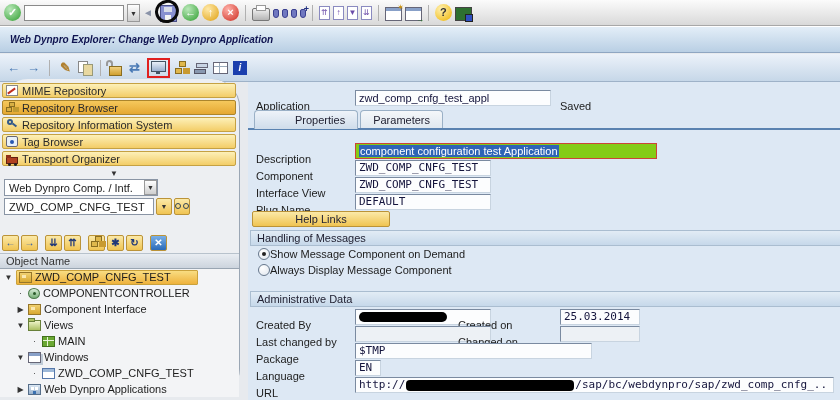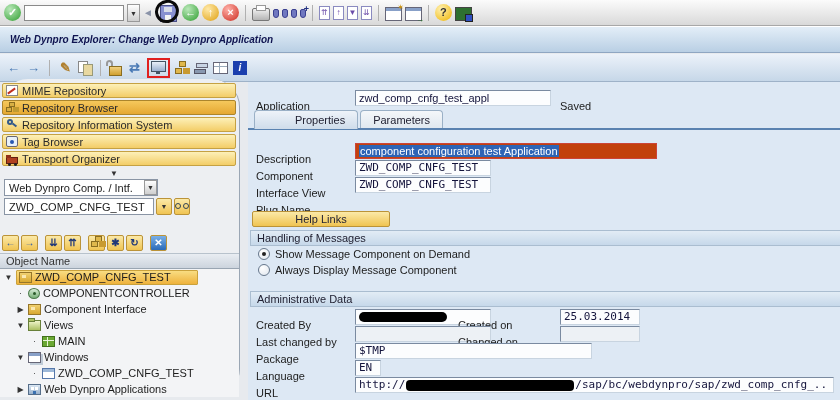--- a/index.html
+++ b/index.html
@@ -153,27 +153,27 @@
   .flabel{position:absolute;color:#1c1c1c;margin-top:8px;}
   .field{position:absolute;height:16px;box-sizing:border-box;background:#fcfdfe;
          border:1px solid;border-color:#7a8aa0 #c8d4e0 #c8d4e0 #7a8aa0;
          padding:1px 3px;font-size:11px;line-height:12px;color:#14143c;overflow:hidden;white-space:nowrap;}
   .field.dis{background:#edf1f5;}
   .tabs{position:absolute;left:6px;top:28px;display:flex;gap:2px;}
   .tab{height:18px;padding:0 12px;line-height:18px;border:1px solid #9ab0c6;border-bottom:none;
        border-radius:4px 4px 0 0;background:linear-gradient(#f4f7fa,#dfe7ef);color:#223;}
   .tab.active{background:linear-gradient(#eef3f9,#cfdcea);z-index:2;position:relative;padding-left:40px;}
   .tabline{position:absolute;left:0;top:46px;width:592px;height:2px;background:#5a82b0;}
-  .descfield{background:#c2410c;border:1px solid #cc4437;}
+  .descfield{background:#84cc16;border:1px solid #cc4437;}
   .selspan{background:#2e64b5;color:#fff;padding:0 1px;}
   .goldbtn{position:absolute;left:4px;top:129px;width:138px;height:16px;box-sizing:border-box;border-radius:2px;
            background:linear-gradient(#fbe9a8,#f0c452);border:1px solid #bb9338;text-align:center;line-height:14px;color:#223;}
   .grphdr{position:absolute;left:2px;width:680px;height:16px;box-sizing:border-box;
           background:linear-gradient(#e2ecf5,#c6d8ea);border:1px solid #aabdd0;line-height:14px;padding-left:6px;color:#223;}
-  .radiorow{position:absolute;left:10px;display:flex;align-items:center;gap:5px;}
+  .radiorow{position:absolute;left:10px;display:flex;align-items:center;}
   .radio{width:12px;height:12px;border-radius:50%;background:radial-gradient(circle at 35% 30%,#fff,#dfe6ee);
          border:1px solid #66778c;box-sizing:border-box;position:relative;flex:none;}
   .radio.on::after{content:"";position:absolute;left:3px;top:3px;width:4px;height:4px;border-radius:50%;background:#222;}
   .blob{background:#000;border-radius:5px;}
   .urlwrap{display:flex;align-items:center;}
   .blob-inline{width:168px;height:11px;background:#000;border-radius:4px;flex:none;margin:0 1px;}
 </style>
 </head>
 <body>
 
@@ -355,20 +355,21 @@
       <span class="selspan">component configuration test Application</span>
     </div>
 
     <span class="flabel" style="left:8px;top:80px">Component</span>
     <div class="field mono" style="left:107px;top:78px;width:136px">ZWD_COMP_CNFG_TEST</div>
 
     <span class="flabel" style="left:8px;top:97px">Interface View</span>
     <div class="field mono" style="left:107px;top:95px;width:136px">ZWD_COMP_CNFG_TEST</div>
 
     <span class="flabel" style="left:8px;top:114px">Plug Name</span>
+    <div class="field mono" style="left:107px;top:112px;width:136px">DEFAULT</div>
 
     <div class="goldbtn">Help Links</div>
 
     <div class="grphdr" style="top:148px">Handling of Messages</div>
     <div class="radiorow" style="top:166px">
       <span class="radio on"></span>
       <span>Show Message Component on Demand</span>
     </div>
     <div class="radiorow" style="top:182px">
       <span class="radio"></span>

